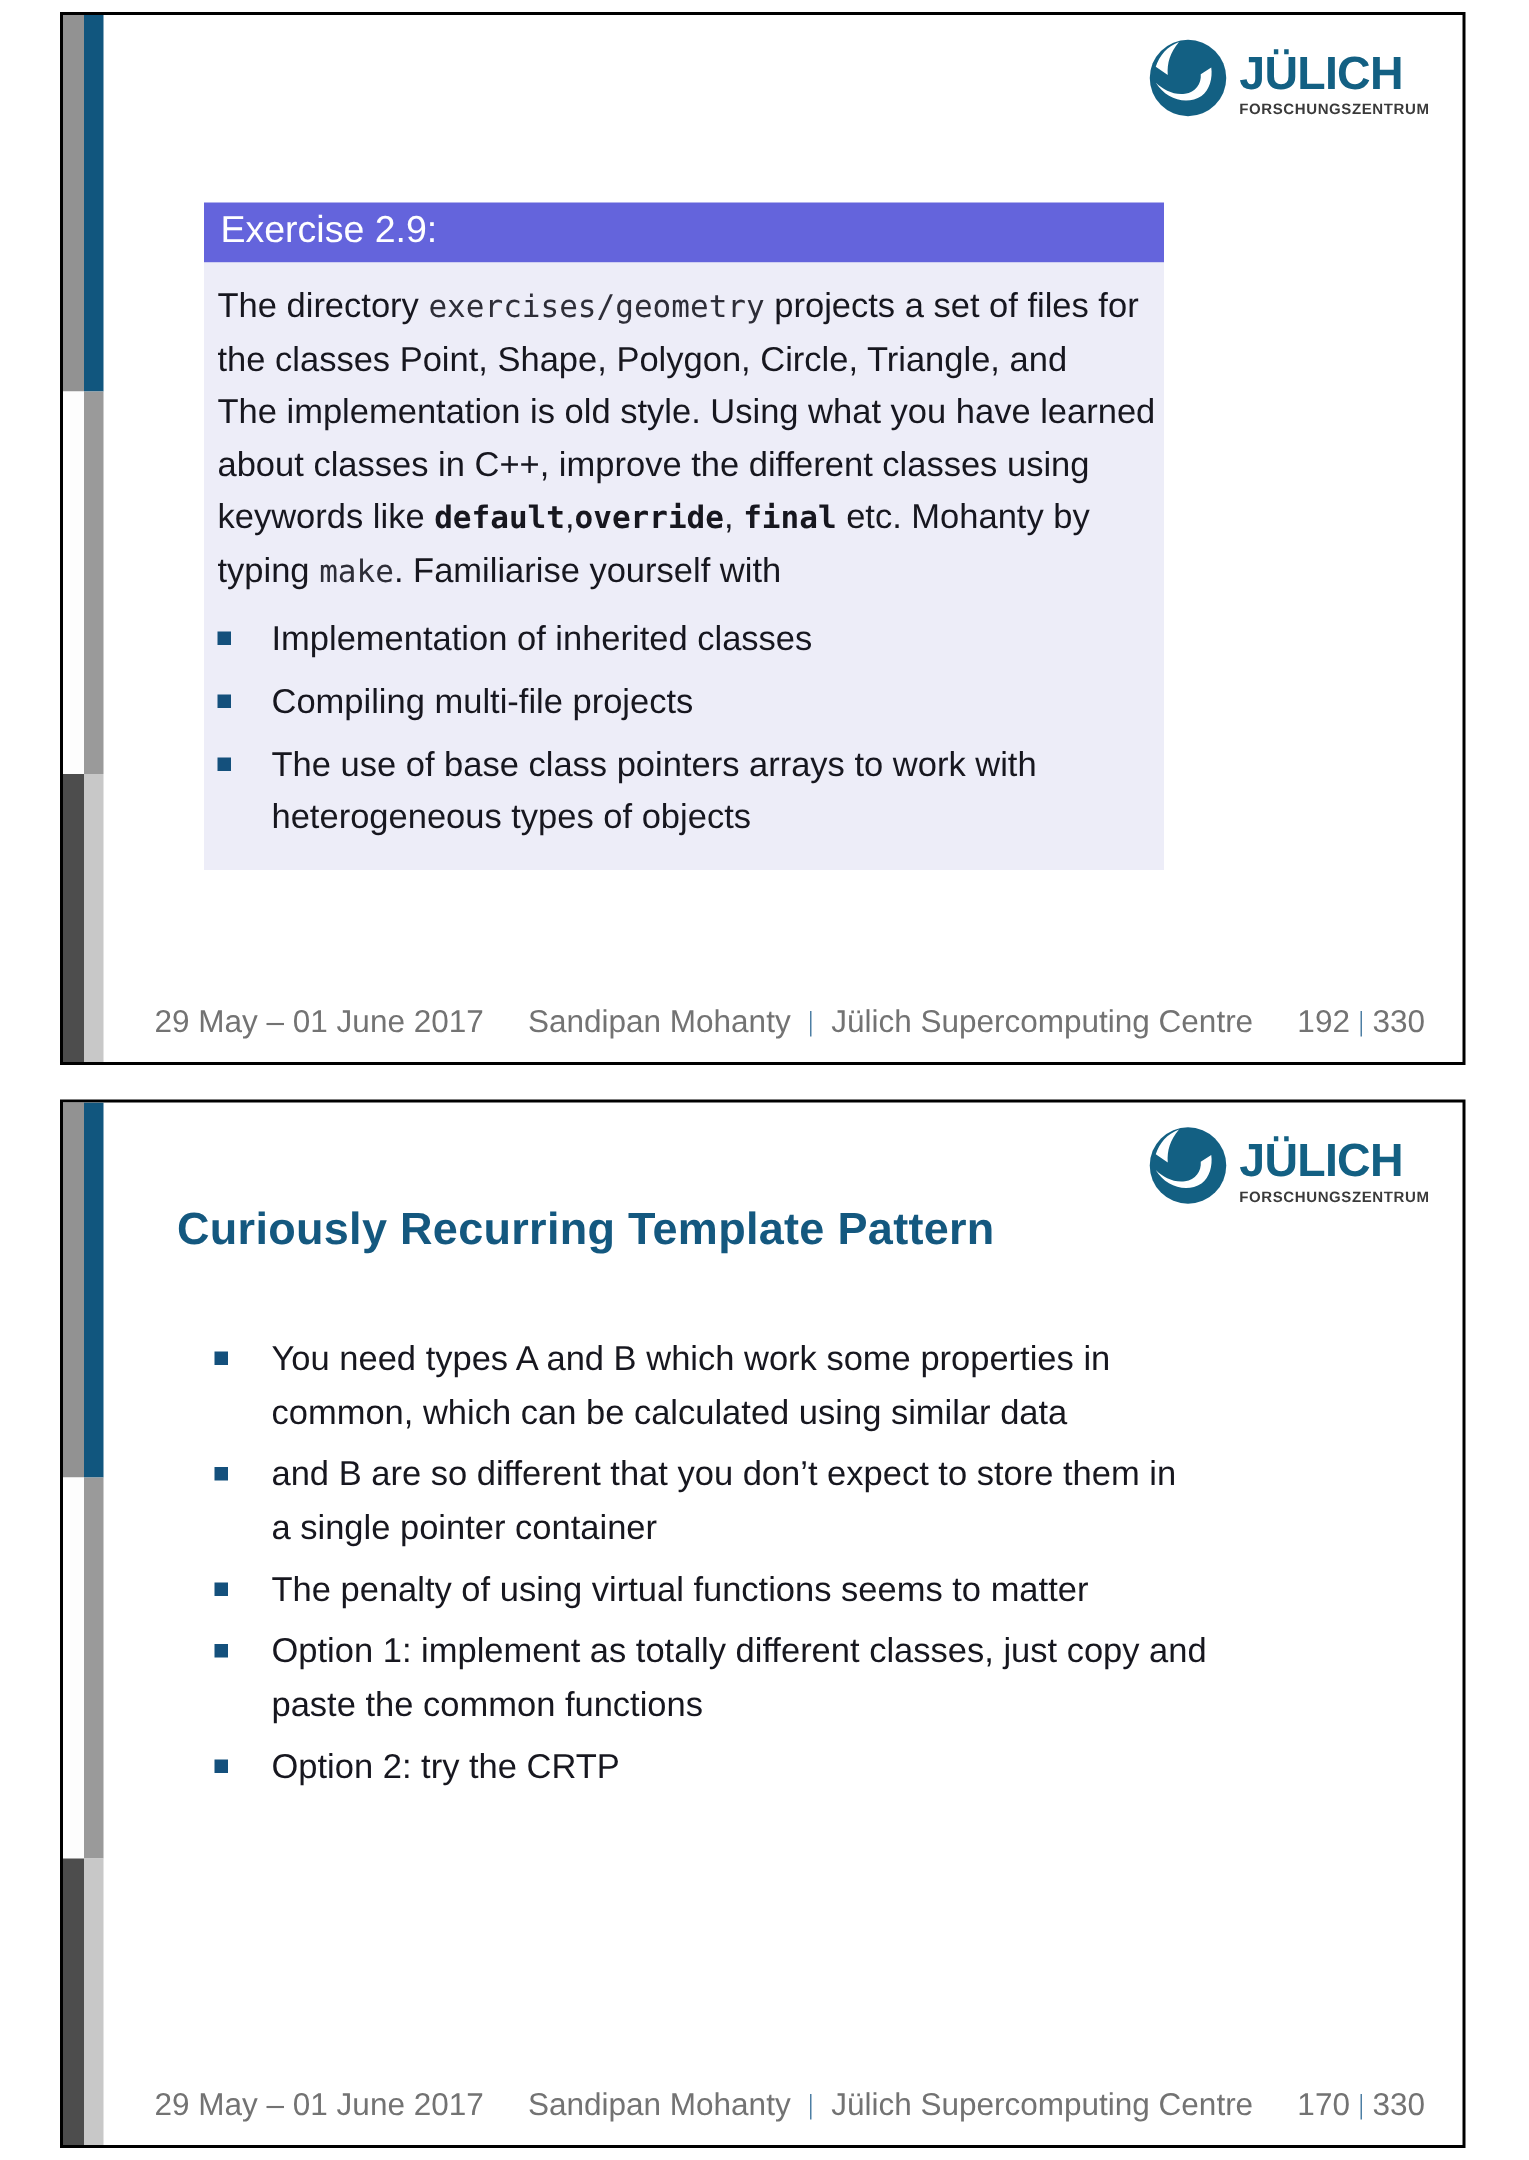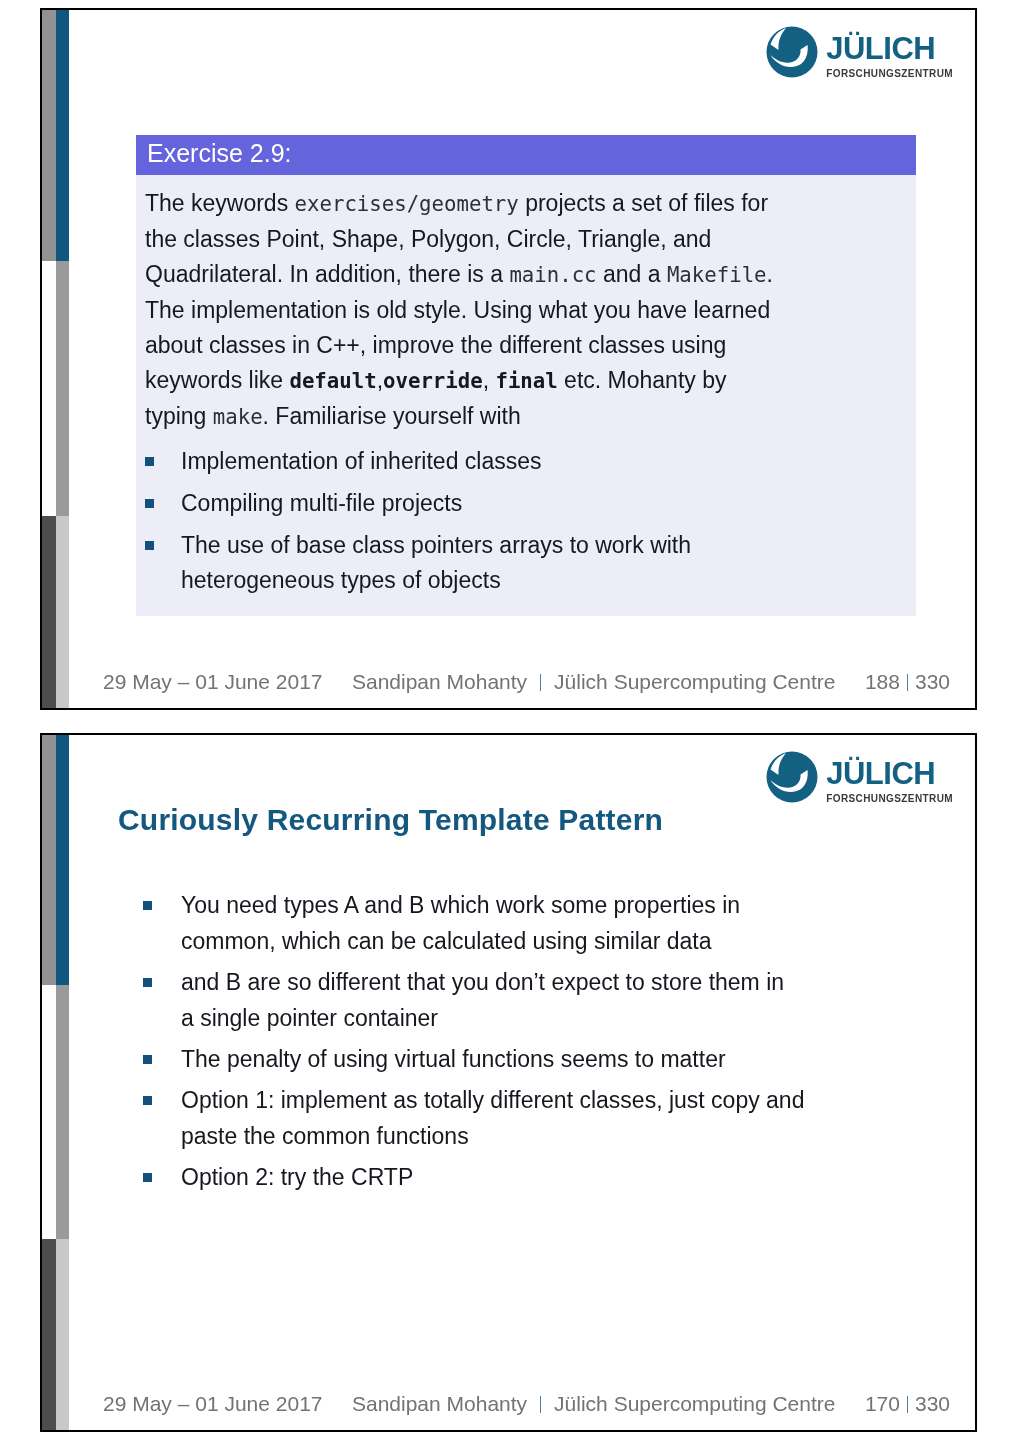--- a/index.html
+++ b/index.html
@@ -33,21 +33,21 @@
   .logotext{display:flex;flex-direction:column;align-items:flex-start;}
   .wordmark{
     font-size:31px;font-weight:bold;color:#136083;letter-spacing:-0.5px;
     line-height:1;margin-top:7px;
   }
   .tagline{
     font-size:10px;font-weight:bold;color:#3a3a3a;letter-spacing:0.4px;margin-top:4px;text-align:right;
   }
 
   
-  .exbox{position:absolute;left:94px;top:125px;width:780px;}
+  .exbox{position:absolute;left:94px;top:125px;width:640px;}
   .exhead{
     background:#6464dc;color:#ffffff;font-size:25px;
     padding:4px 10px 7px 11px;
   }
   .exbody{
     background:#ededf8;padding:11px 10px 18px 9px;
     font-size:23px;line-height:35px;color:#17171f;
   }
   .line,.bline{white-space:nowrap;}
   .mono{font-family:"DejaVu Sans Mono",monospace;font-size:0.90em;color:#2e2e38;}
@@ -107,23 +107,22 @@
     <div class="logotext">
       <div class="wordmark">JÜLICH</div>
       <div class="tagline">FORSCHUNGSZENTRUM</div>
     </div>
   </div>
 
   <div class="exbox">
     <div class="exhead">Exercise 2.9:</div>
     <div class="exbody">
       <div class="para">
-          <div class="line"><span>The keywords </span><span class="mono">exercises/geometry</span><span> projects a set of files for</span></div>
+          <div class="line"><span>The directory </span><span class="mono">exercises/geometry</span><span> projects a set of files for</span></div>
           <div class="line"><span>the classes Point, Shape, Polygon, Circle, Triangle, and</span></div>
-          <div class="line"><span>Quadrilateral. In addition, there is a </span><span class="mono">main.cc</span><span> and a </span><span class="mono">Makefile</span><span>.</span></div>
           <div class="line"><span>The implementation is old style. Using what you have learned</span></div>
           <div class="line"><span>about classes in C++, improve the different classes using</span></div>
           <div class="line"><span>keywords like </span><span class="monobold">default</span><span>,</span><span class="monobold">override</span><span>, </span><span class="monobold">final</span><span> etc. Mohanty by</span></div>
           <div class="line"><span>typing </span><span class="mono">make</span><span>. Familiarise yourself with</span></div>
         </div>
       <div class="blist">
           <div class="bitem">
             <span class="bsq"></span>
             <div class="btext">
               <div class="bline">Implementation of inherited classes</div>
@@ -147,21 +146,21 @@
   </div>
 
   <div class="footer">
     <span>29 May – 01 June 2017</span>
     <span class="fcenter">
       <span>Sandipan Mohanty</span>
       <span class="vbar"></span>
       <span>Jülich Supercomputing Centre</span>
     </span>
     <span class="fpage">
-      <span>188</span>
+      <span>192</span>
       <span class="vbar"></span>
       <span>330</span>
     </span>
   </div>
 </div>
 
 <div class="slide" id="slide2">
   <div class="sidebar">
     <div class="seg seg1">
         <div class="sl"></div>

